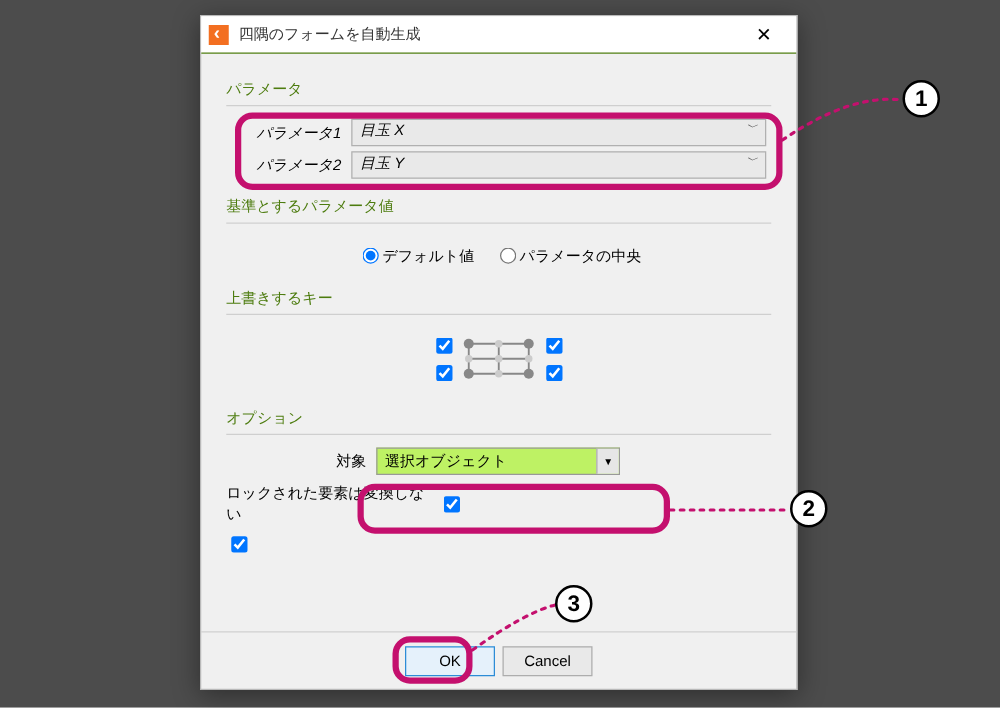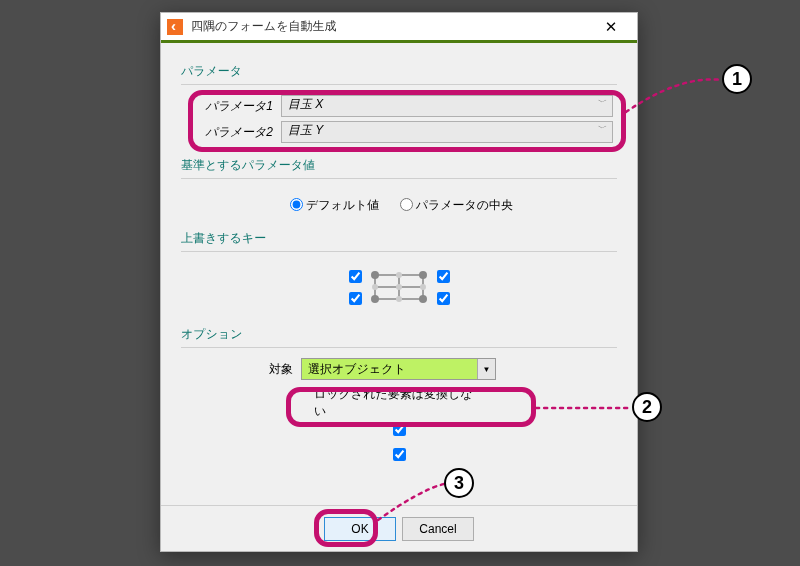--- a/index.html
+++ b/index.html
@@ -21,21 +21,21 @@
     height: 540px;
     background: #f0f0f0;
     border: 1px solid #b9b9b9;
     box-shadow: 0 4px 20px rgba(0,0,0,0.4);
     display: flex;
     flex-direction: column;
   }
   .titlebar {
     height: 30px;
     background: #fff;
-    border-bottom: 3px solid #4d7c0f;
+    border-bottom: 1px solid #4d7c0f;
     display: flex;
     align-items: center;
     padding: 0 6px;
   }
   .titlebar .icon {
     width: 16px; height: 16px;
     background: #f36f21;
     margin-right: 8px;
     position: relative;
   }
@@ -54,21 +54,21 @@
     font-size: 15px;
     cursor: pointer;
   }
   .content {
     flex: 1;
     padding: 14px 20px 10px 20px;
     overflow: hidden;
   }
   .group-label {
     font-size: 12px;
-    color: #0f766e;
+    color: #4d7c0f;
     margin: 6px 0 4px 0;
   }
   .divider {
     border: none;
     border-top: 1px solid #cfcfcf;
     margin: 2px 0 10px 0;
   }
   .param-row {
     display: flex;
     align-items: center;
@@ -142,21 +142,20 @@
     background: #e6e6e6;
     display: flex; align-items: center; justify-content: center;
     position: absolute; right: 0; top: 0;
     font-size: 8px;
   }
   .check-row {
     display: flex;
     align-items: center;
     margin: 6px 0;
     padding-left: 0;
-    flex-direction: column;
   }
   .check-row .clabel { flex: 0 0 auto; width: 170px; }
   .footer {
     height: 46px;
     border-top: 1px solid #cfcfcf;
     display: flex;
     align-items: center;
     justify-content: center;
     gap: 6px;
   }

